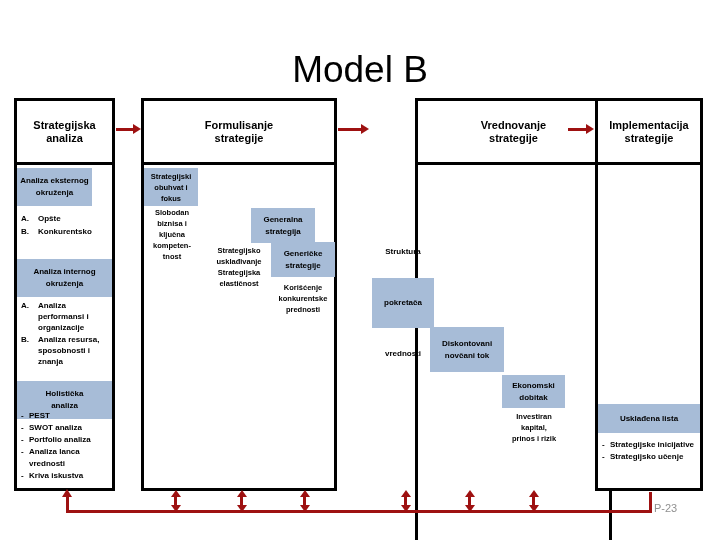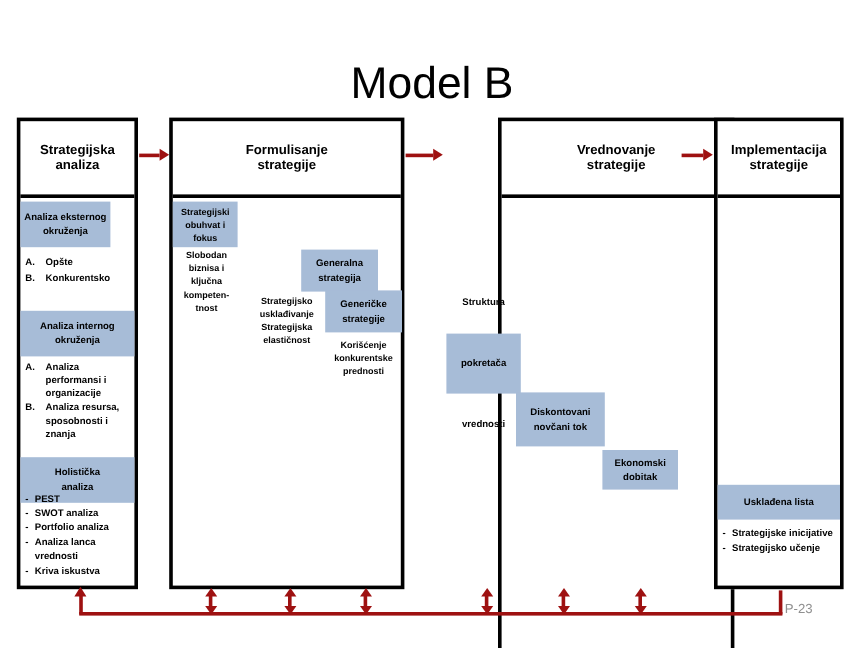--- a/index.html
+++ b/index.html
@@ -233,20 +233,25 @@
       <div>vrednosti</div>
     </div>
   <div class="bx" id="b-dcf">
       <div>Diskontovani</div>
       <div>novčani tok</div>
     </div>
   <div class="bx" id="b-econ">
       <div>Ekonomski</div>
       <div>dobitak</div>
     </div>
+  <div class="tx fs7" id="t-cap">
+      <div>Investiran</div>
+      <div>kapital,</div>
+      <div>prinos i rizik</div>
+    </div>
 
   <div class="bx" id="b-score">
     <div>Usklađena lista</div>
   </div>
   <div class="hlist" id="l-impl">
     <div class="hi">
       <span class="pfx dash">-</span>
       <span class="txt">Strategijske inicijative</span>
     </div>
     <div class="hi">

